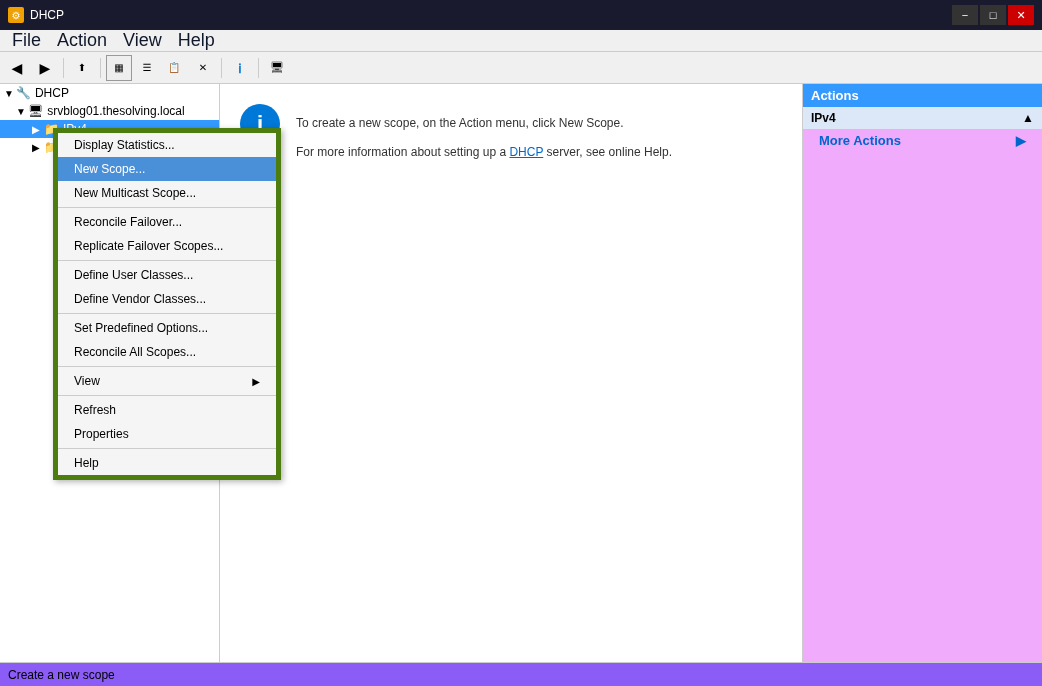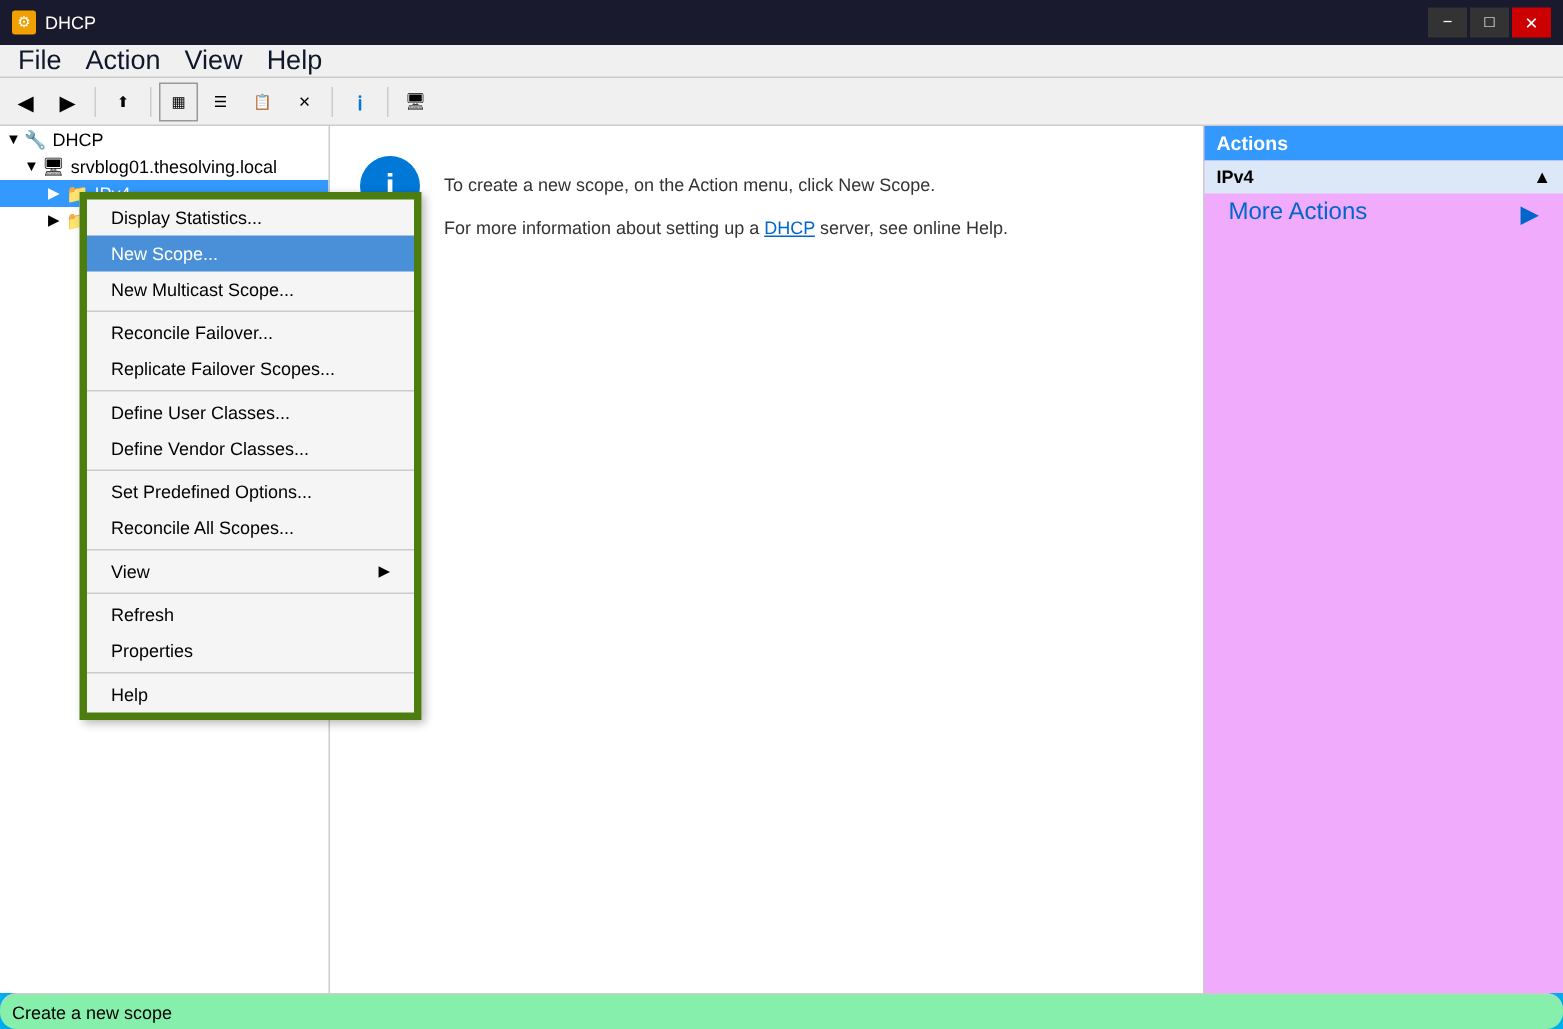--- a/index.html
+++ b/index.html
@@ -190,36 +190,36 @@
       font-size: 12px;
       font-weight: bold;
       color: #000;
       display: flex;
       align-items: center;
       justify-content: space-between;
       cursor: pointer;
     }
     .actions-item {
       padding: 4px 16px;
-      font-size: 16px;
+      font-size: 13px;
       cursor: pointer;
       color: #0066cc;
+      font-weight: bold;
     }
 
     
     .status-bar {
-      background: #86efac;
+      background: #8b5cf6;
       height: 24px;
       border-top: 1px solid #ccc;
       display: flex;
       align-items: center;
       padding: 0 8px;
       font-size: 12px;
       color: #000;
-      border-radius: 11px;
     }
 
     
     .context-menu-overlay {
       position: absolute;
       top: 0; left: 0; right: 0; bottom: 0;
       z-index: 100;
     }
     .context-menu {
       position: absolute;

